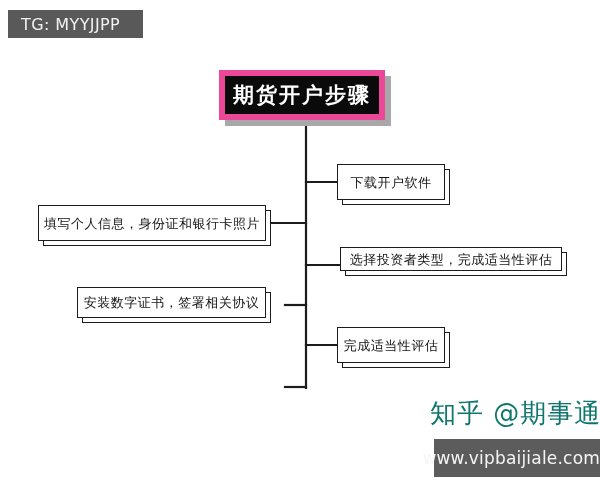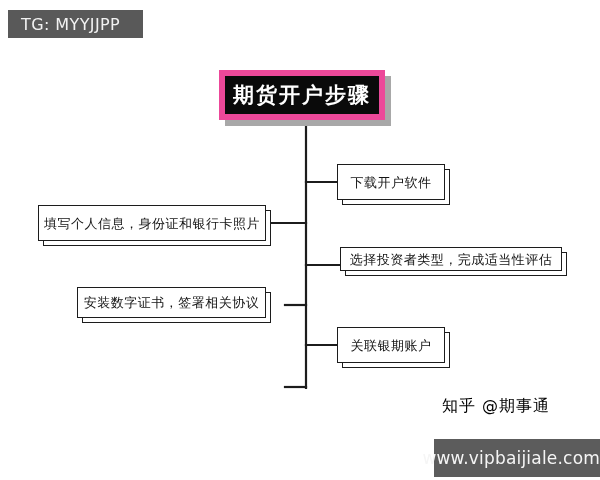--- a/index.html
+++ b/index.html
@@ -55,27 +55,26 @@
     justify-content: flex-end;
     letter-spacing: 0.2px;
     z-index: 40;
   }
 
   
   .watermark {
     position: absolute;
     left: 430px;
     top: 396px;
-    font-size: 16px;
-    color: #000000;
+    font-size: 26px;
+    color: #0f766e;
     letter-spacing: 1px;
     white-space: nowrap;
     z-index: 30;
     user-select: none;
-    margin-left: 12px;
   }
 
   
   #wires {
     position: absolute;
     left: 0; top: 0;
     width: 600px; height: 480px;
     z-index: 5;
     pointer-events: none;
   }
@@ -194,21 +193,21 @@
   <div class="node" style="left:77px; top:287px; width:189px; height:31px;">
     <div class="shadow"></div>
     <div class="face">
       <span class="label">安装数字证书，签署相关协议</span>
     </div>
   </div>
 
   <div class="node" style="left:337px; top:327px; width:108px; height:36px;">
     <div class="shadow"></div>
     <div class="face">
-      <span class="label">关联银期账户</span>
+      <span class="label">完成适当性评估</span>
     </div>
   </div>
 
 
   <div class="watermark">
     <span>知乎 @期事通</span>
   </div>
 
   <div class="url-banner">
     <span>www.vipbaijiale.com</span>

